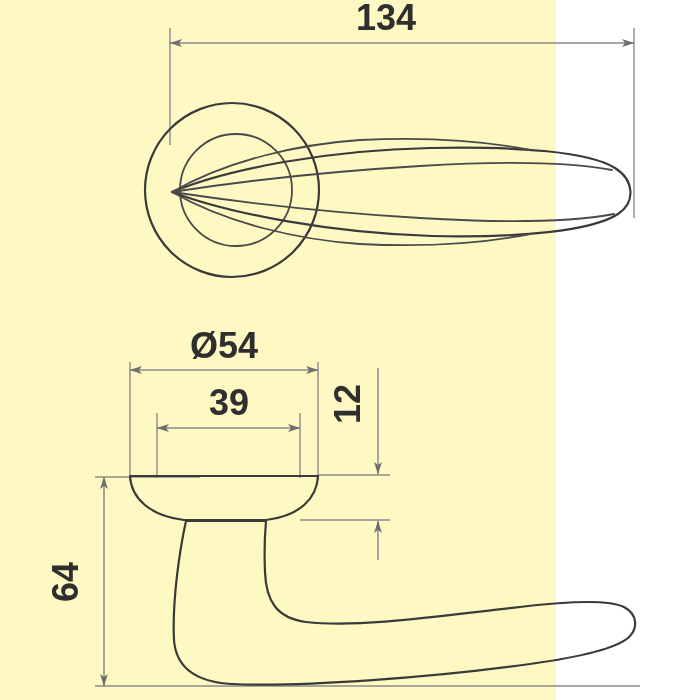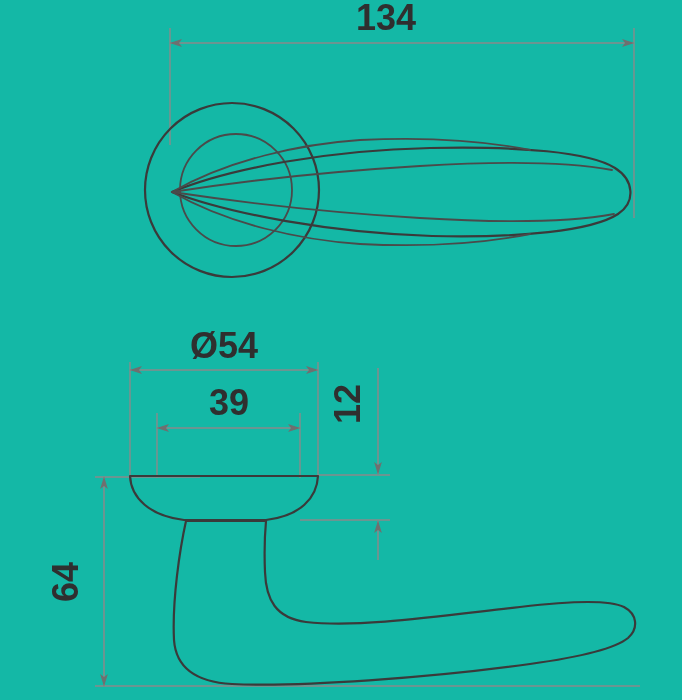--- a/index.html
+++ b/index.html
@@ -8,23 +8,23 @@
     background: #ffffff;
   }
   body {
     width: 700px;
     height: 700px;
     overflow: hidden;
     font-family: "Liberation Sans", sans-serif;
   }
   #drawing-root {
     position: relative;
-    width: 682px;
+    width: 556px;
     height: 700px;
-    background: #14b8a6;
+    background: #fef9c3;
   }
   svg.drawing-canvas {
     display: block;
     width: 700px;
     height: 700px;
   }
   .dim-text {
     font-family: "Liberation Sans", sans-serif;
     font-weight: bold;
     fill: #2f2f2f;

